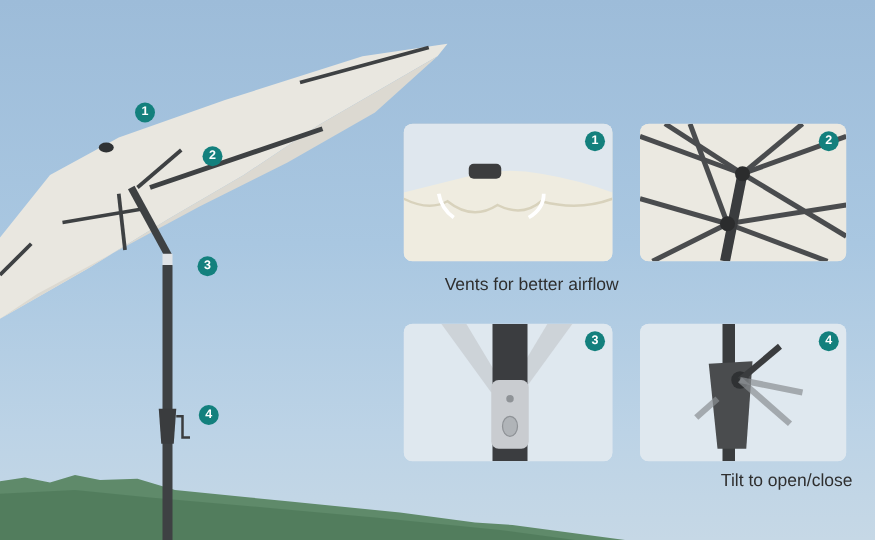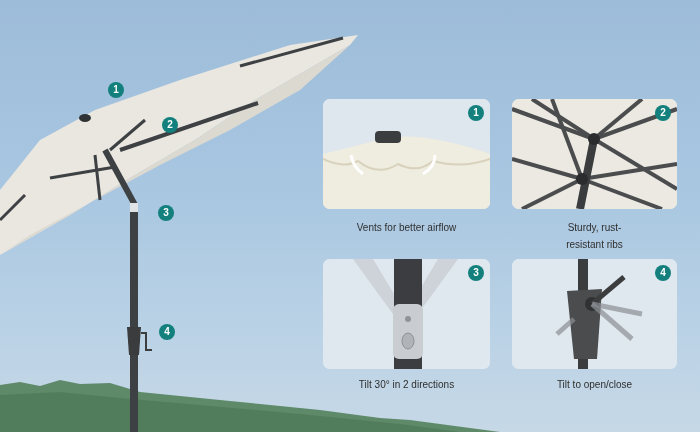--- a/index.html
+++ b/index.html
@@ -8,21 +8,21 @@
     background:linear-gradient(180deg,#9dbcd9 0%,#a9c7e1 45%,#bcd3e6 80%,#c6d8e6 100%);}
   .scene{position:absolute;left:0;top:0;width:700px;height:432px;}
   .hills{position:absolute;left:0;top:0;width:700px;height:432px;}
   .badge{position:absolute;width:16px;height:16px;border-radius:50%;
     background:#13807d;color:#fff;font-size:10px;font-weight:bold;
     display:flex;align-items:center;justify-content:center;line-height:1;}
   .card{position:absolute;width:167px;height:110px;border-radius:7px;overflow:hidden;
     background:#dfe8f0;}
   .card svg{position:absolute;left:0;top:0;}
   .card .badge{right:6px;top:6px;}
-  .caption{position:absolute;text-align:center;color:#2f2f2f;font-size:10px;line-height:17px;}
+  .caption{position:absolute;text-align:right;color:#2f2f2f;font-size:14px;line-height:17px;}
 </style>
 </head>
 <body>
 
 <div class="scene">
 
   <svg class="hills" width="700" height="432">
     <path d="M0,385 L20,382 L40,386 L60,380 L80,384 L110,383 L140,392 L170,395 L200,398 L230,401 L260,404 L290,407 L320,410 L350,414 L380,418 L410,420 L440,424 L470,428 L500,432 L0,432 Z" fill="#5f8a6a"></path>
     <path d="M0,395 L60,392 L120,398 L200,405 L300,414 L400,424 L460,432 L0,432 Z" fill="#4d7858" opacity="0.7"></path>
   </svg>
@@ -82,38 +82,33 @@
         <line x1="70" y1="80" x2="150" y2="110"></line>
         <line x1="82" y1="40" x2="165" y2="90"></line>
         <line x1="70" y1="80" x2="40" y2="0"></line>
       </g>
       <line x1="82" y1="40" x2="68" y2="110" stroke="#3a3c3e" stroke-width="8"></line>
       <circle cx="82" cy="40" r="6" fill="#2b2c2d"></circle>
       <circle cx="70" cy="80" r="6" fill="#2b2c2d"></circle>
     </svg>
     <span class="badge">2</span>
   </div>
-  <div class="caption" style="left:507px;top:219px;width:175px;">
-    <div>Sturdy, rust-</div>
-    <div>resistant ribs</div>
-  </div>
 
   <div class="card" style="left:323px;top:259px;">
     <svg width="167" height="110">
       <rect width="167" height="110" fill="#dfe8ef"></rect>
       <polygon points="30,0 50,0 80,50 70,55" fill="#c8cdd2" opacity="0.8"></polygon>
       <polygon points="115,0 135,0 95,55 85,50" fill="#c8cdd2" opacity="0.8"></polygon>
       <rect x="71" y="0" width="28" height="110" fill="#3b3d40"></rect>
       <rect x="70" y="45" width="30" height="55" rx="6" fill="#c9ccd0"></rect>
       <circle cx="85" cy="60" r="3" fill="#8f9397"></circle>
       <ellipse cx="85" cy="82" rx="6" ry="8" fill="#b0b4b8" stroke="#8f9397"></ellipse>
     </svg>
     <span class="badge">3</span>
   </div>
-  <div class="caption" style="left:318px;top:376px;width:177px;">Tilt 30° in 2 directions</div>
 
   <div class="card" style="left:512px;top:259px;width:165px;">
     <svg width="165" height="110">
       <rect width="165" height="110" fill="#dfe8ef"></rect>
       <rect x="66" y="0" width="10" height="110" fill="#3a3c3e"></rect>
       <polygon points="55,32 90,30 85,100 62,100" fill="#4a4c4e"></polygon>
       <circle cx="80" cy="45" r="7" fill="#2f3133"></circle>
       <line x1="80" y1="45" x2="112" y2="18" stroke="#3a3c3e" stroke-width="5"></line>
       <line x1="80" y1="45" x2="130" y2="55" stroke="#8b8f93" stroke-width="5" opacity="0.7"></line>
       <line x1="80" y1="45" x2="120" y2="80" stroke="#8b8f93" stroke-width="5" opacity="0.7"></line>

